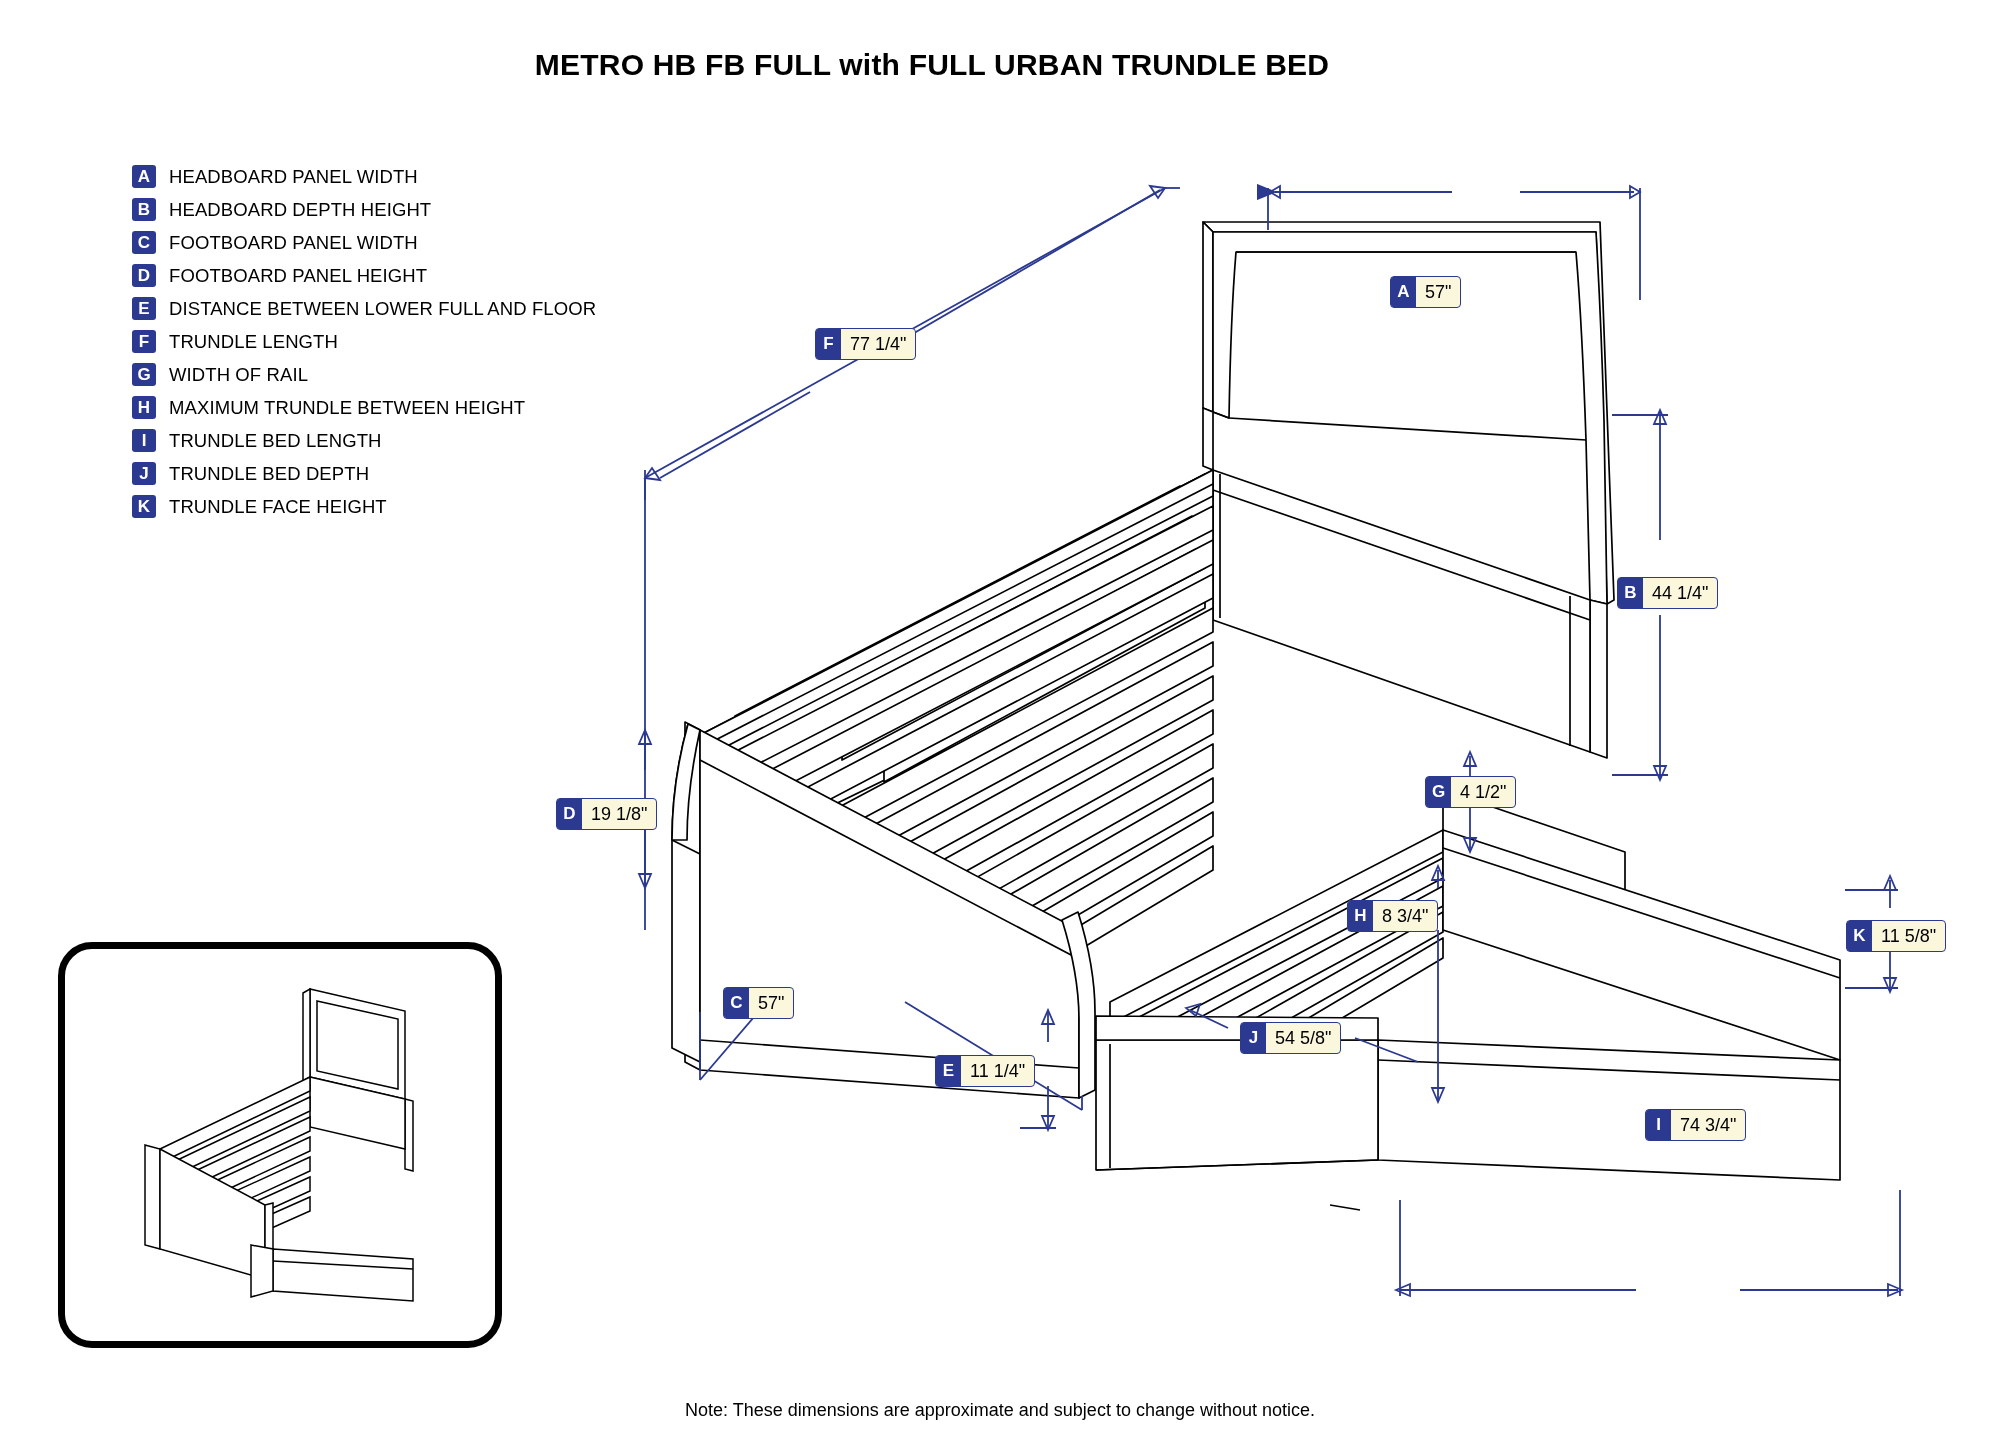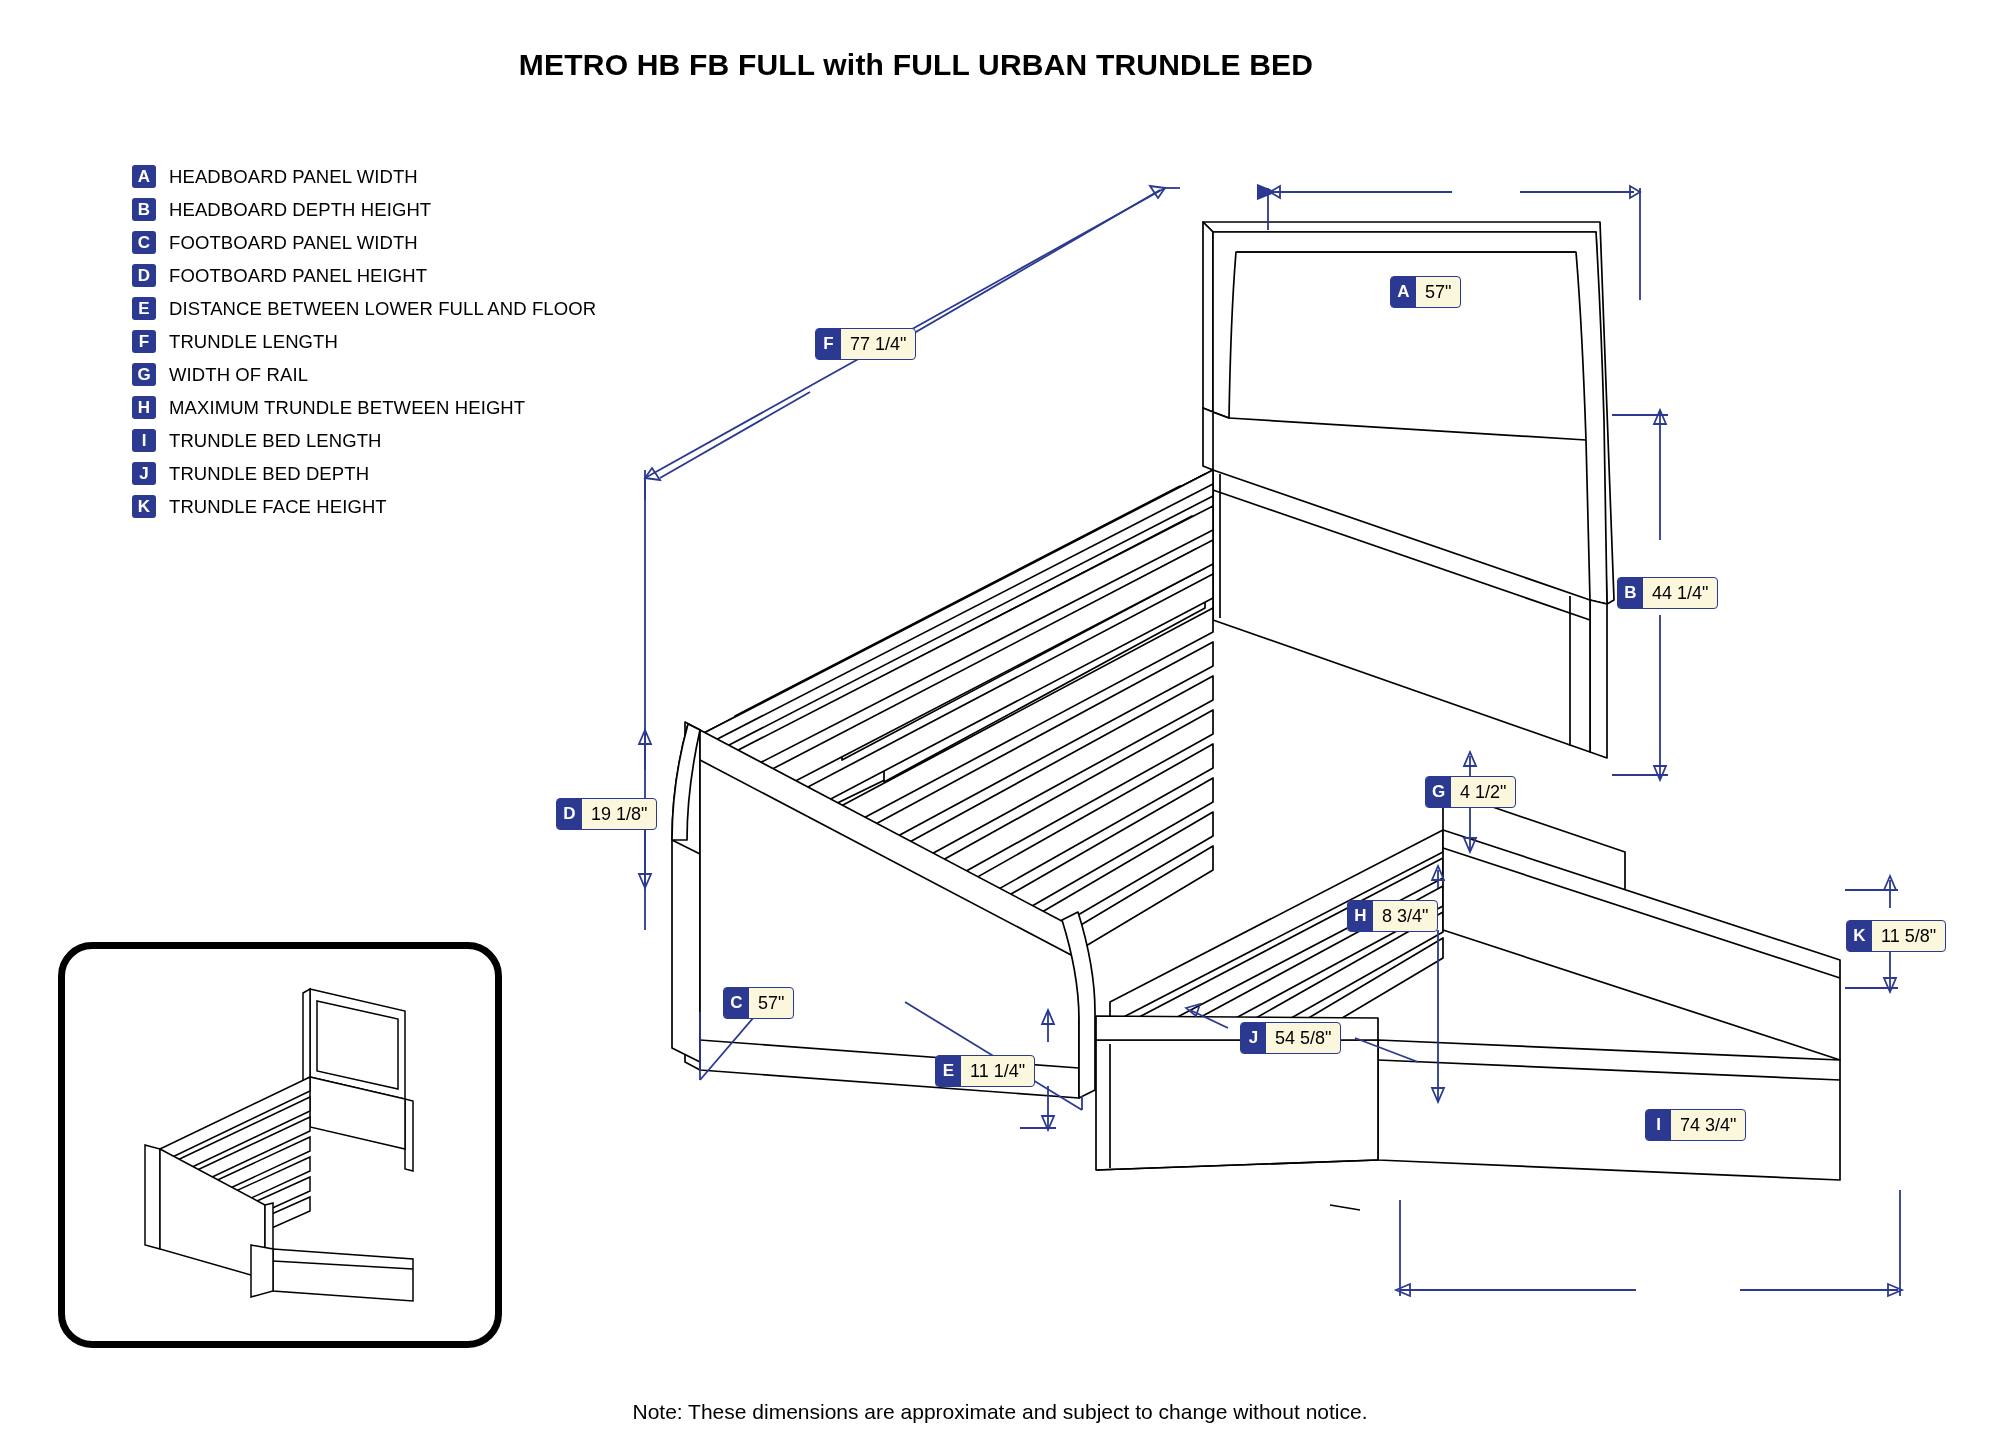--- a/index.html
+++ b/index.html
@@ -6,21 +6,21 @@
   body{
     width:2000px;height:1451px;
     background:#ffffff;
     font-family:"Liberation Sans", sans-serif;
     color:#000;
     position:relative;
     overflow:hidden;
   }
   .title{
     position:absolute;
-    top:48px;left:0;width:1832px;
+    top:48px;left:16px;width:1832px;
     text-align:center;
     font-size:30px;
     font-weight:bold;
     letter-spacing:0.2px;
   }
   
   .legend{
     position:absolute;
     left:132px;top:160px;
     width:640px;
@@ -82,21 +82,21 @@
     border:7px solid #000;
     border-radius:34px;
     background:#fff;
     overflow:hidden;
   }
   
   .note{
     position:absolute;
     left:0;top:1400px;width:2000px;
     text-align:center;
-    font-size:21px;
+    font-size:18px;
   }
   svg.art{position:absolute;left:0;top:0;width:2000px;height:1451px;pointer-events:none;}
   .ln{stroke:#000;stroke-width:1.7;fill:none;stroke-linejoin:round;}
   .lnw{stroke:#000;stroke-width:1.7;fill:#ffffff;stroke-linejoin:round;}
   .dim{stroke:#2b3990;stroke-width:1.8;fill:none;}
   .dimf{fill:#2b3990;}
   .insetline{stroke:#000;stroke-width:1.5;fill:none;}
   .insetfill{stroke:#000;stroke-width:1.5;fill:#ffffff;}
 </style>
 </head>

